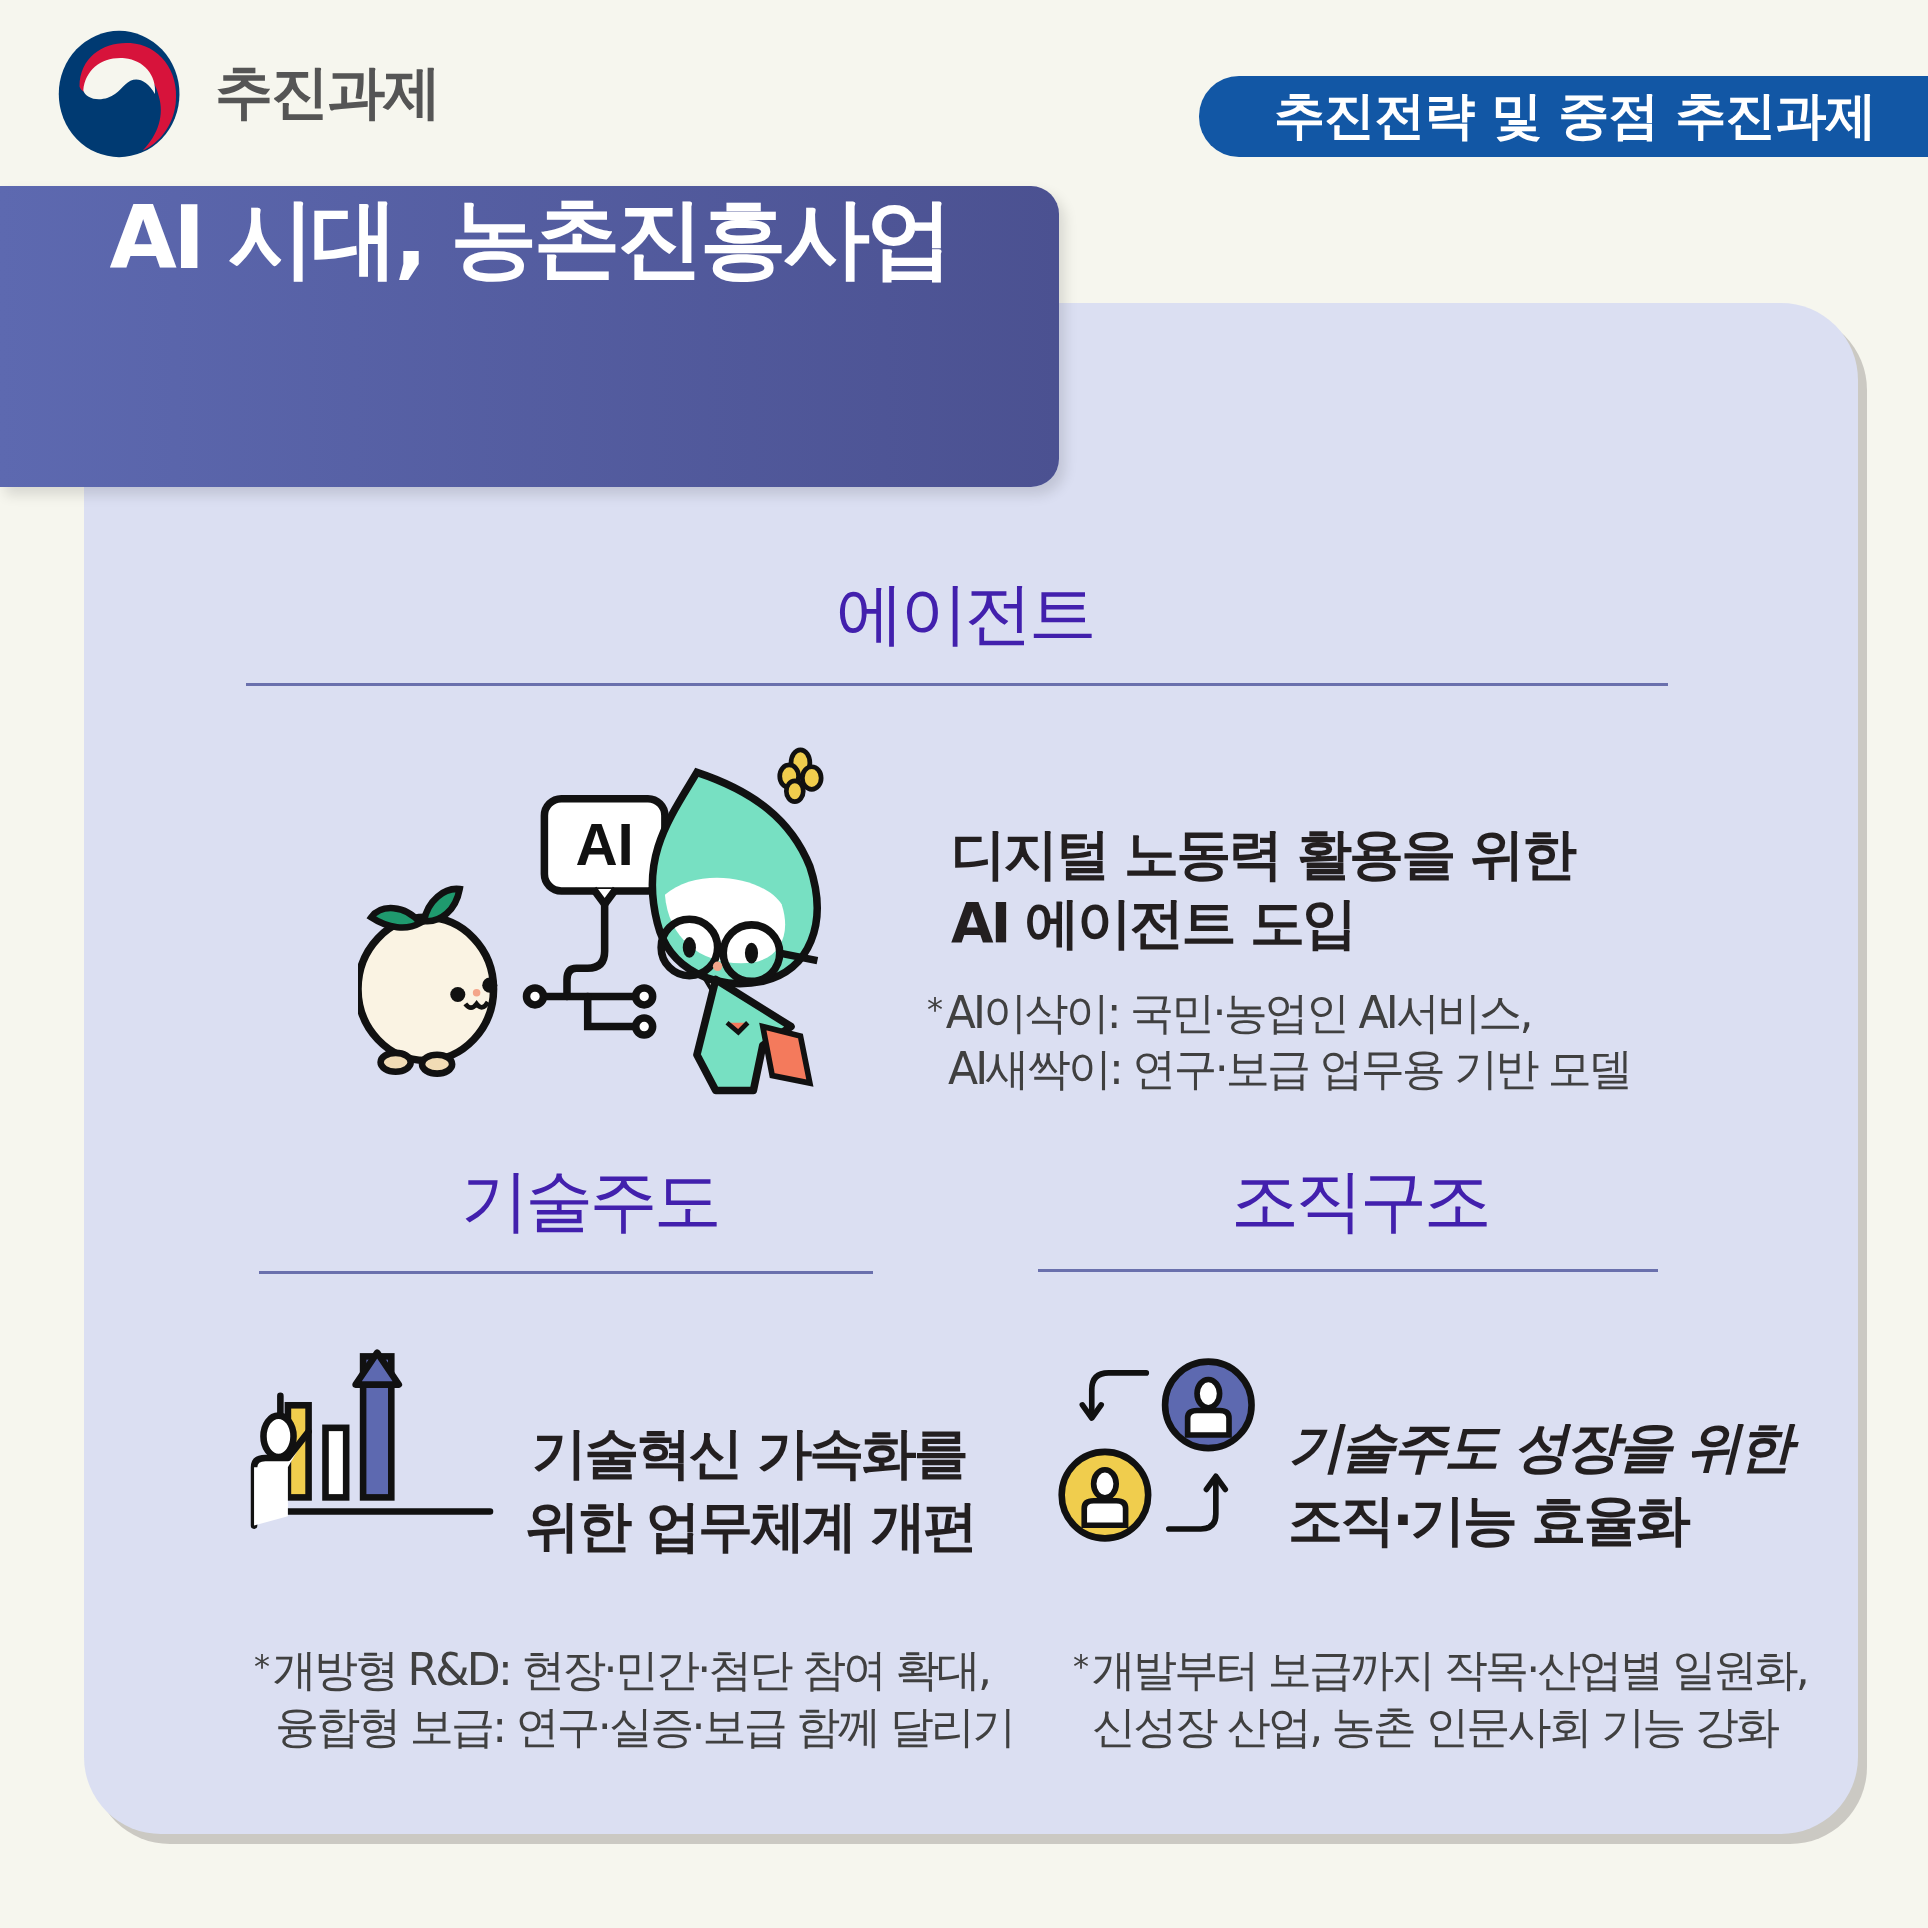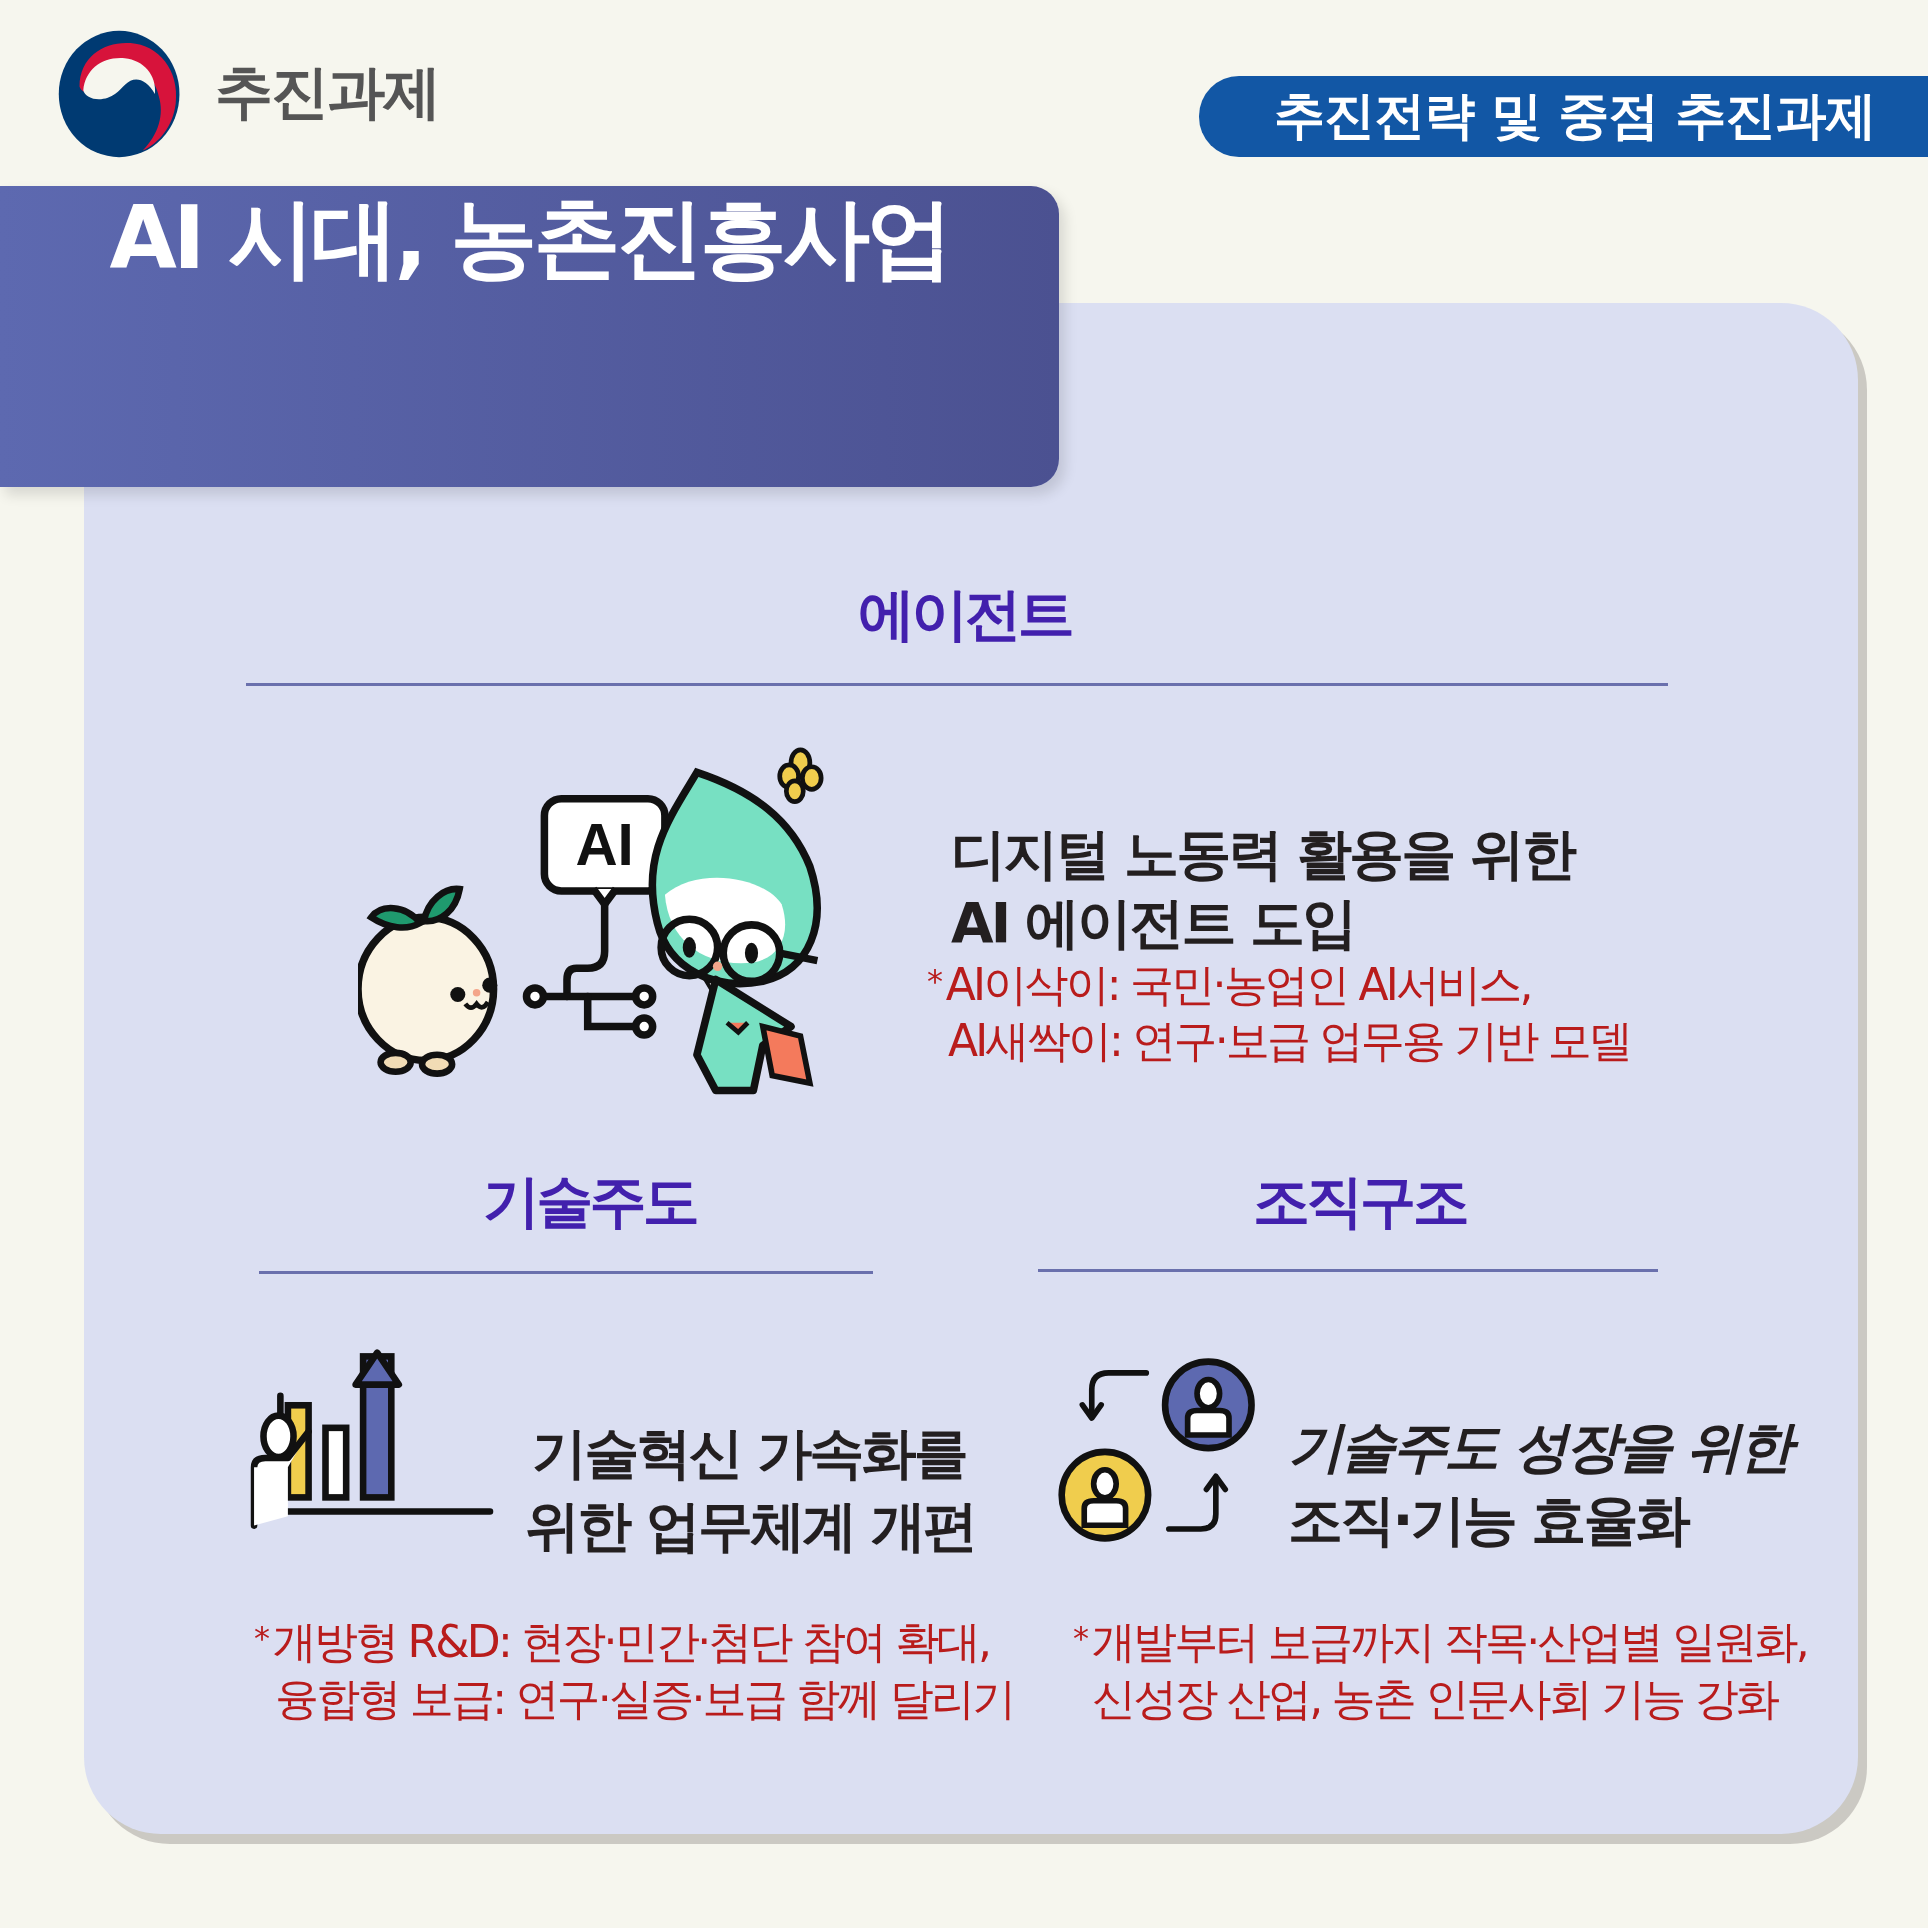--- a/index.html
+++ b/index.html
@@ -45,31 +45,31 @@
     box-shadow: 5.6px 7.5px 13px rgba(0,0,0,0.12);
     display: flex; flex-direction: column; align-items: center; justify-content: flex-start;
   }
   .title-line {
     color: #ffffff; font-weight: bold; font-size: 87px; line-height: 105px;
     letter-spacing: -3.8px; white-space: nowrap;
   }
 
   
   .section-heading {
-    color: #4220ad; font-weight: bold; font-size: 57px; letter-spacing: -3.8px;
+    color: #4220ad; font-weight: normal; font-size: 68px; letter-spacing: -3.8px;
     text-align: center; line-height: 94px; white-space: nowrap;
   }
   .divider { height: 2.8px; background: #6a70ad; }
 
   .main-text {
     color: #231f20; font-weight: bold; font-size: 55px; line-height: 72px;
     letter-spacing: -2.8px; white-space: nowrap; margin-top: 40px;
   }
   .note-text {
-    color: #b91c1c; font-size: 44px; line-height: 60px; letter-spacing: -2.8px; white-space: nowrap;
+    color: #404040; font-size: 44px; line-height: 60px; letter-spacing: -2.8px; white-space: nowrap; margin-top: 28px;
   }
   .note-text .star { font-size: 32px; margin-right: 5.6px; vertical-align: 7.5px; }
 </style>
 </head>
 <body>
 
 <div class="abs logo">
   <svg width="136" height="132" viewBox="0 0 144 140">
     <ellipse cx="70" cy="70" rx="64" ry="67" fill="#003a72"></ellipse>
     <path d="M28 62 C28 30 55 14 82 16 C112 18 134 45 130 80 C127 105 112 122 95 130 C112 112 118 92 112 72 C108 52 92 42 78 48 C70 52 66 62 56 66 C44 72 30 70 28 62 Z" fill="#d7133b"></path>

